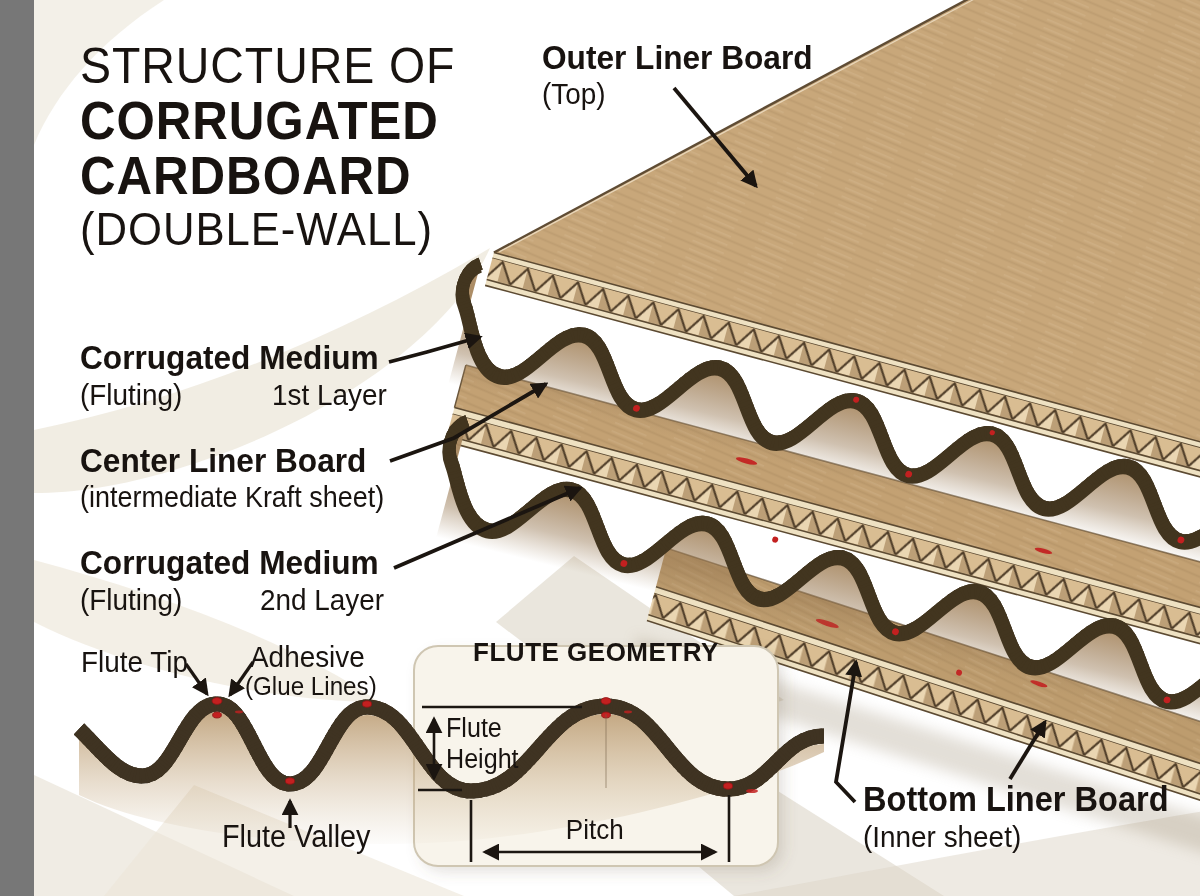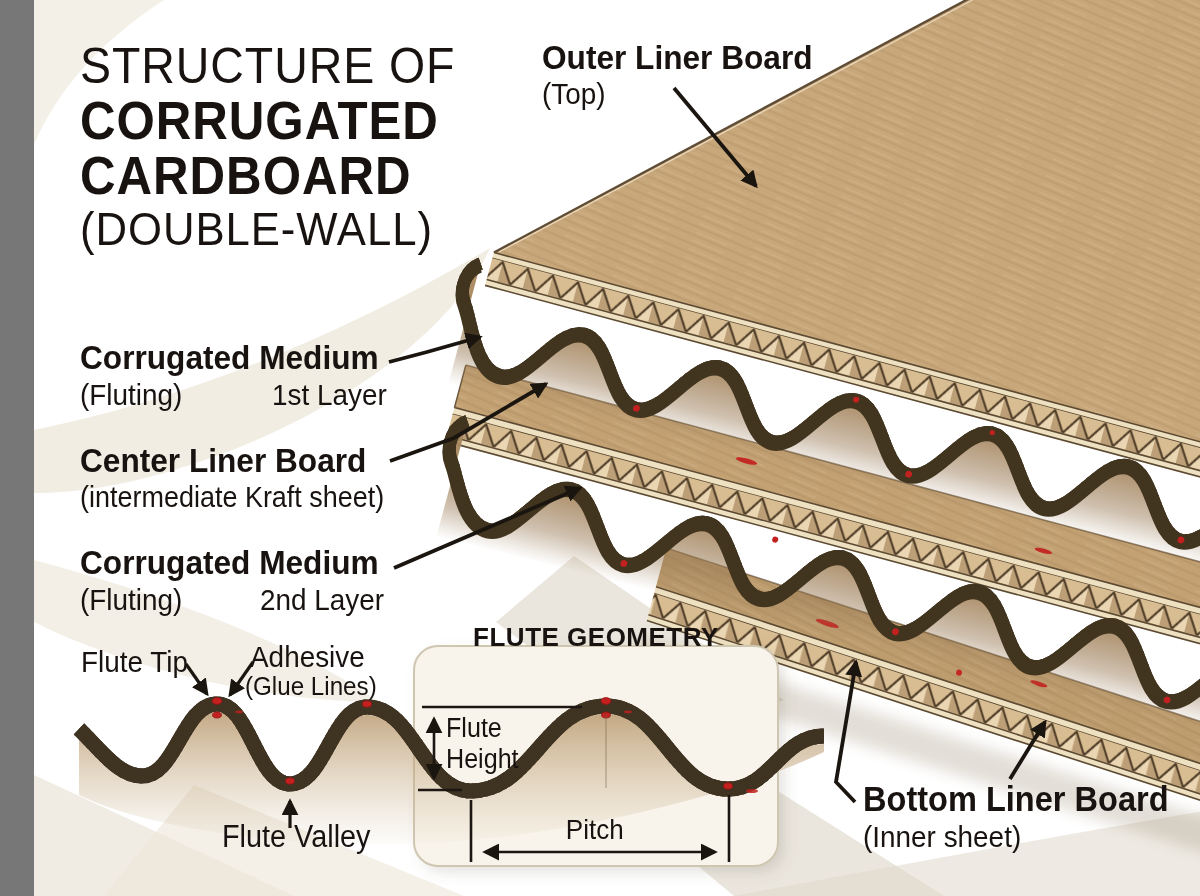--- a/index.html
+++ b/index.html
@@ -278,20 +278,20 @@
 <div class="lbl sub30" style="left:226px;top:584px;">2nd Layer</div>
 
 <div class="lbl sub30" style="left:47px;top:646px;">Flute Tip</div>
 <div class="lbl sub30" style="left:216px;top:641px;">Adhesive</div>
 <div class="lbl sub26" style="left:211px;top:673px;">(Glue Lines)</div>
 <div class="lbl sub30" style="left:188px;top:821px;font-size:31px;">Flute Valley</div>
 
 <div class="lbl cap35 b" style="left:829px;top:781px;">Bottom Liner Board</div>
 <div class="lbl sub30" style="left:829px;top:821px;">(Inner sheet)</div>
 
-<div class="lbl inset-title" style="left:380px;top:624px;">FLUTE GEOMETRY</div>
+<div class="lbl inset-title" style="left:380px;top:639px;">FLUTE GEOMETRY</div>
 <div class="lbl" style="left:412px;top:713px;font-size:27px;line-height:31px;">
   <div>Flute</div>
   <div>Height</div>
 </div>
 <div class="lbl center" style="left:505px;top:815px;width:120px;font-size:28px;">Pitch</div>
 
 </div>
 
 </body></html>

